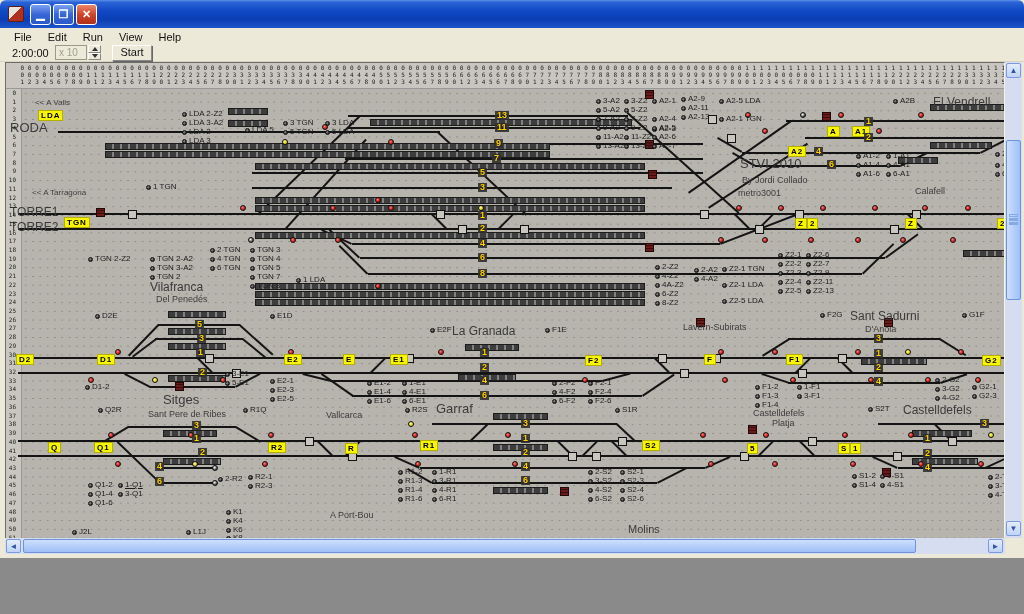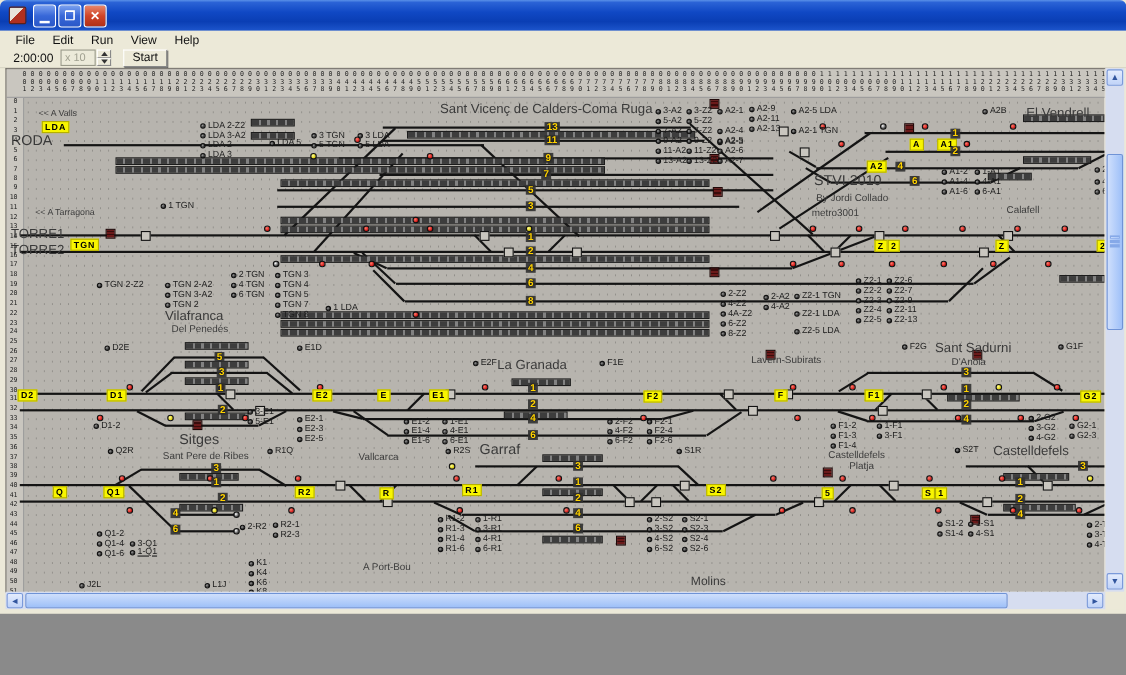--- a/index.html
+++ b/index.html
@@ -825,21 +825,21 @@
           <span>Q1-2</span>
         </div>
         <div class="blbl" style="left: 88px; top: 490px;">
           <span class="bdot"></span>
           <span>Q1-4</span>
         </div>
         <div class="blbl" style="left: 88px; top: 499px;">
           <span class="bdot"></span>
           <span>Q1-6</span>
         </div>
-        <div class="blbl" style="left: 118px; top: 498px; text-decoration: underline;">
+        <div class="blbl" style="left: 118px; top: 481px; text-decoration: underline;">
           <span class="bdot"></span>
           <span>1-Q1</span>
         </div>
         <div class="blbl" style="left: 118px; top: 490px;">
           <span class="bdot"></span>
           <span>3-Q1</span>
         </div>
         <div class="blbl" style="left: 218px; top: 475px;">
           <span class="bdot"></span>
           <span>2-R2</span>
@@ -1042,21 +1042,20 @@
         <div class="tnum" style="left: 521px; top: 419px;">3</div>
         <div class="tnum" style="left: 521px; top: 434px;">1</div>
         <div class="tnum" style="left: 521px; top: 448px;">2</div>
         <div class="tnum" style="left: 521px; top: 462px;">4</div>
         <div class="tnum" style="left: 521px; top: 476px;">6</div>
         <div class="tnum" style="left: 980px; top: 419px;">3</div>
         <div class="tnum" style="left: 923px; top: 434px;">1</div>
         <div class="tnum" style="left: 923px; top: 449px;">2</div>
         <div class="tnum" style="left: 923px; top: 463px;">4</div>
         <div class="stn" style="left: 10px; top: 120px; font-size: 13px;">RODA</div>
-        <div class="stn" style="left: 400px; top: 92px; font-size: 12px;">Sant Vicenç de Calders-Coma Ruga</div>
         <div class="stn" style="left: 933px; top: 95px; font-size: 12px;">El Vendrell</div>
         <div class="stn" style="left: 10px; top: 205px; font-size: 12px;">TORRE1</div>
         <div class="stn" style="left: 10px; top: 220px; font-size: 12px;">TORRE2</div>
         <div class="stn" style="left: 150px; top: 280px; font-size: 12px;">Vilafranca</div>
         <div class="stn" style="left: 452px; top: 324px; font-size: 12px;">La Granada</div>
         <div class="stn" style="left: 850px; top: 309px; font-size: 12px;">Sant Sadurni</div>
         <div class="stn" style="left: 163px; top: 392px; font-size: 13px;">Sitges</div>
         <div class="stn" style="left: 436px; top: 401px; font-size: 13px;">Garraf</div>
         <div class="stn" style="left: 903px; top: 403px; font-size: 12px;">Castelldefels</div>
         <div class="stn" style="left: 740px; top: 156px; font-size: 13px;">STVI 2010</div>

